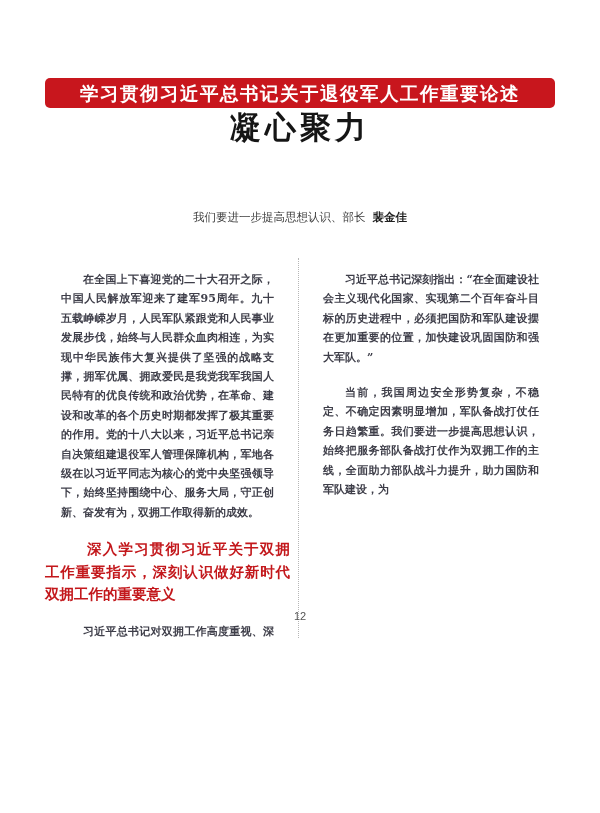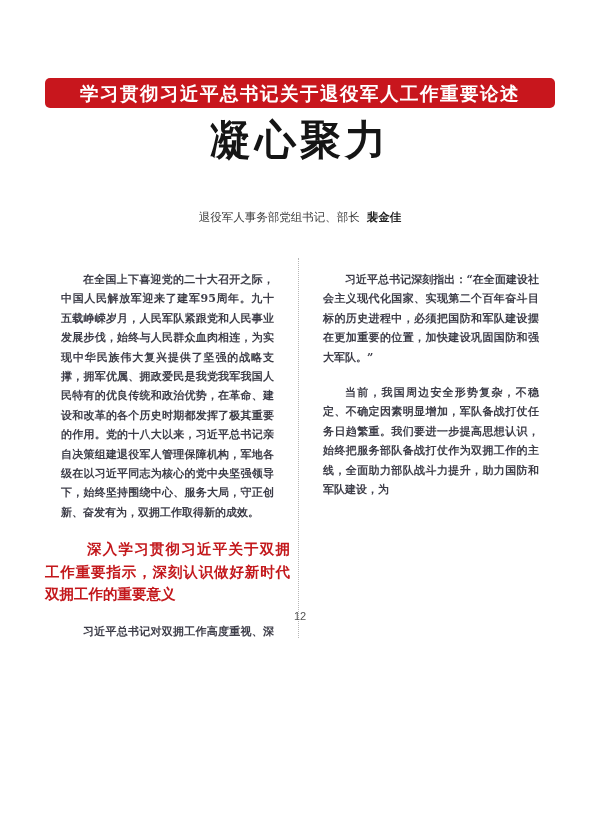--- a/index.html
+++ b/index.html
@@ -22,28 +22,28 @@
     border-radius: 5px;
     display: flex; align-items: center; justify-content: center;
     color: #ffffff;
     font-family: "Liberation Sans", sans-serif;
     font-weight: bold;
     font-size: 18.5px;
     letter-spacing: 1.5px;
   }
   .title {
     position: absolute;
-    left: 0; top: 121px;
+    left: 0; top: 108px;
     width: 100%;
     margin: 0;
     text-align: center;
     font-family: Liberation Serif, serif;
     font-weight: bold;
     color: #151515;
-    font-size: 41px;
+    font-size: 31px;
     line-height: 39px;
     letter-spacing: 4px;
   }
   .title span { display: block; }
   .byline {
     position: absolute;
     left: 0; top: 210px;
     width: 100%;
     text-align: center;
     font-family: "Liberation Sans", sans-serif;
@@ -105,21 +105,21 @@
 
   <div class="banner">
     <span>学习贯彻习近平总书记关于退役军人工作重要论述</span>
   </div>
 
   <h1 class="title">
     <span>凝心聚力</span>
   </h1>
 
   <div class="byline">
-    <span>退役军人事务部党组书记、部长</span><span class="byline-name">裴金佳</span>
+    <span>我们要进一步提高思想认识、部长</span><span class="byline-name">裴金佳</span>
   </div>
 
   <div class="columns">
 
     <div class="col col-left">
       <p class="para indent">在全国上下喜迎党的二十大召开之际，中国人民解放军迎来了建军95周年。九十五载峥嵘岁月，人民军队紧跟党和人民事业发展步伐，始终与人民群众血肉相连，为实现中华民族伟大复兴提供了坚强的战略支撑，拥军优属、拥政爱民是我党我军我国人民特有的优良传统和政治优势，在革命、建设和改革的各个历史时期都发挥了极其重要的作用。党的十八大以来，习近平总书记亲自决策组建退役军人管理保障机构，军地各级在以习近平同志为核心的党中央坚强领导下，始终坚持围绕中心、服务大局，守正创新、奋发有为，双拥工作取得新的成效。</p>
       <h2 class="red-heading">深入学习贯彻习近平关于双拥工作重要指示，深刻认识做好新时代双拥工作的重要意义</h2>
       <p class="para indent">习近平总书记对双拥工作高度重视、深怀感情，多次出席双拥有关会议和活动，就加强双拥工作、巩固军政军民团结作出一系列重要指示。习近平总书记指出，“双拥运动是我党我军我国人民特有的优良传统和政治优势。”“军政军民团结是我们党和国家的显著政治优势。”习近平总书记</p>
     </div>
 

